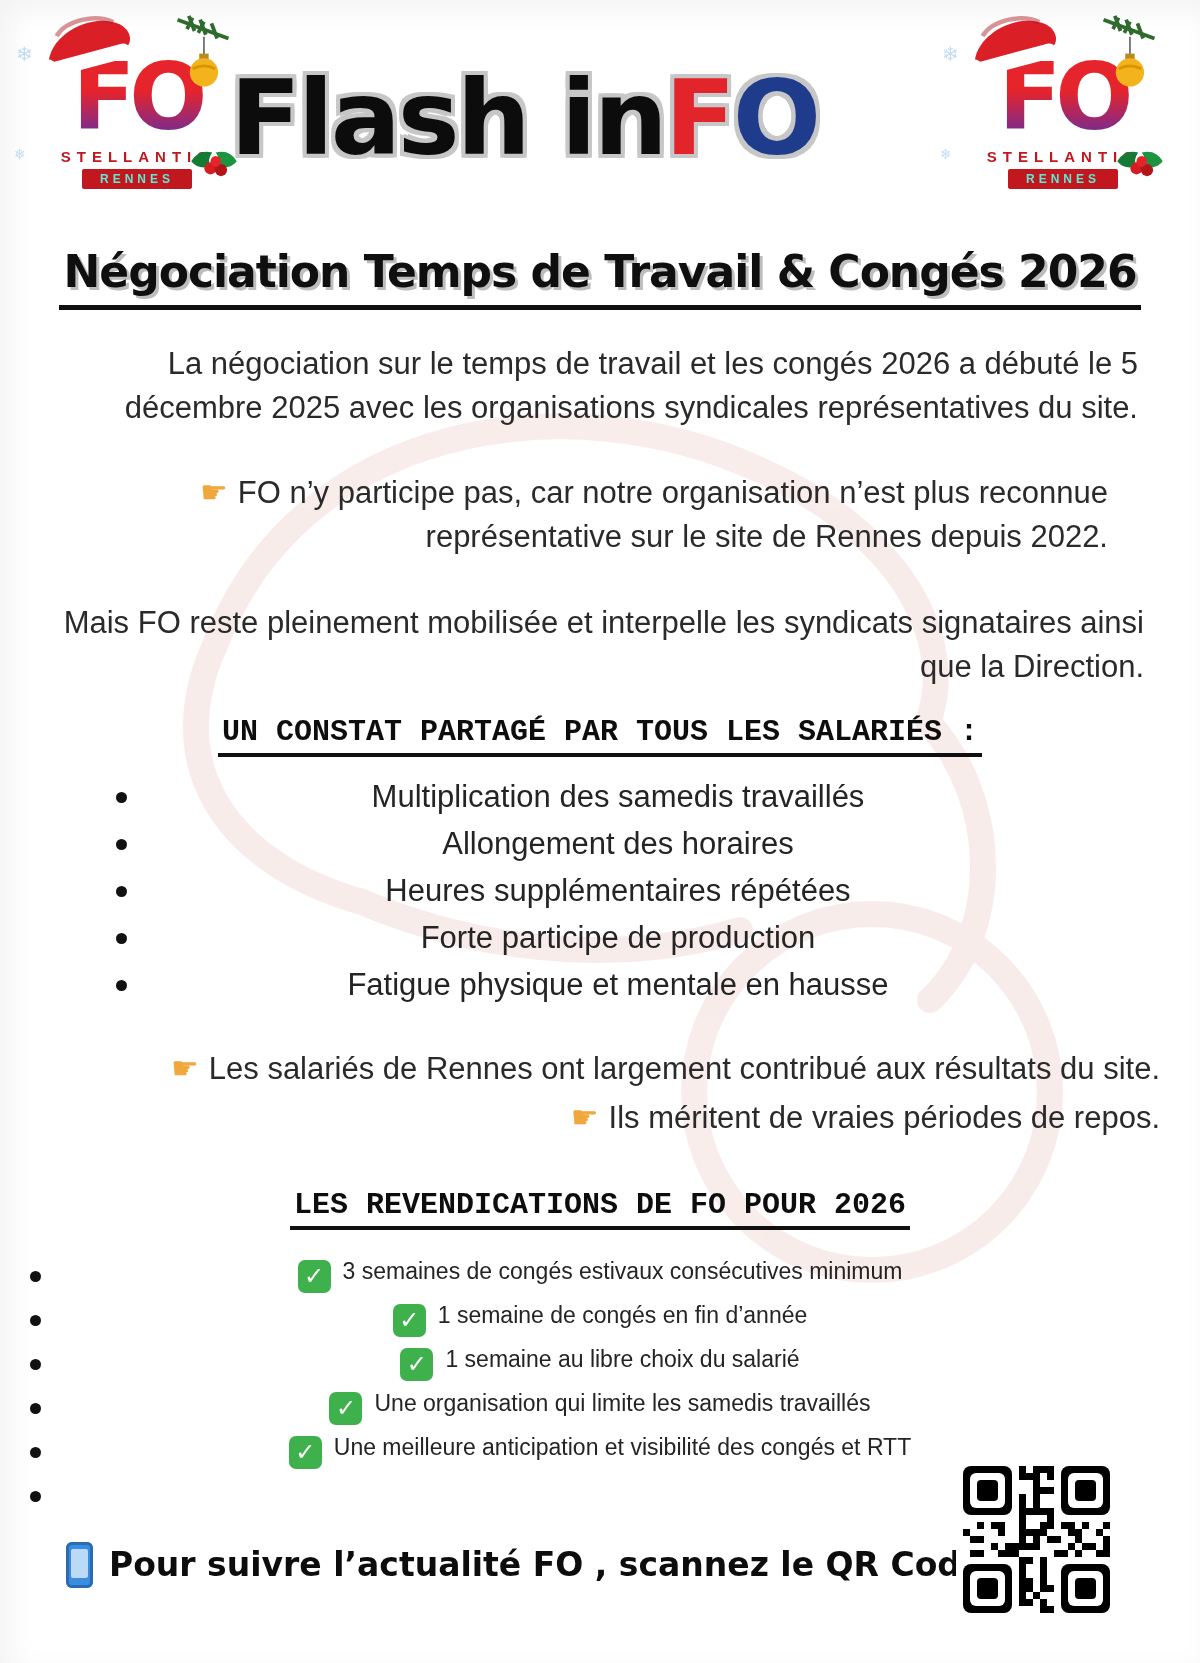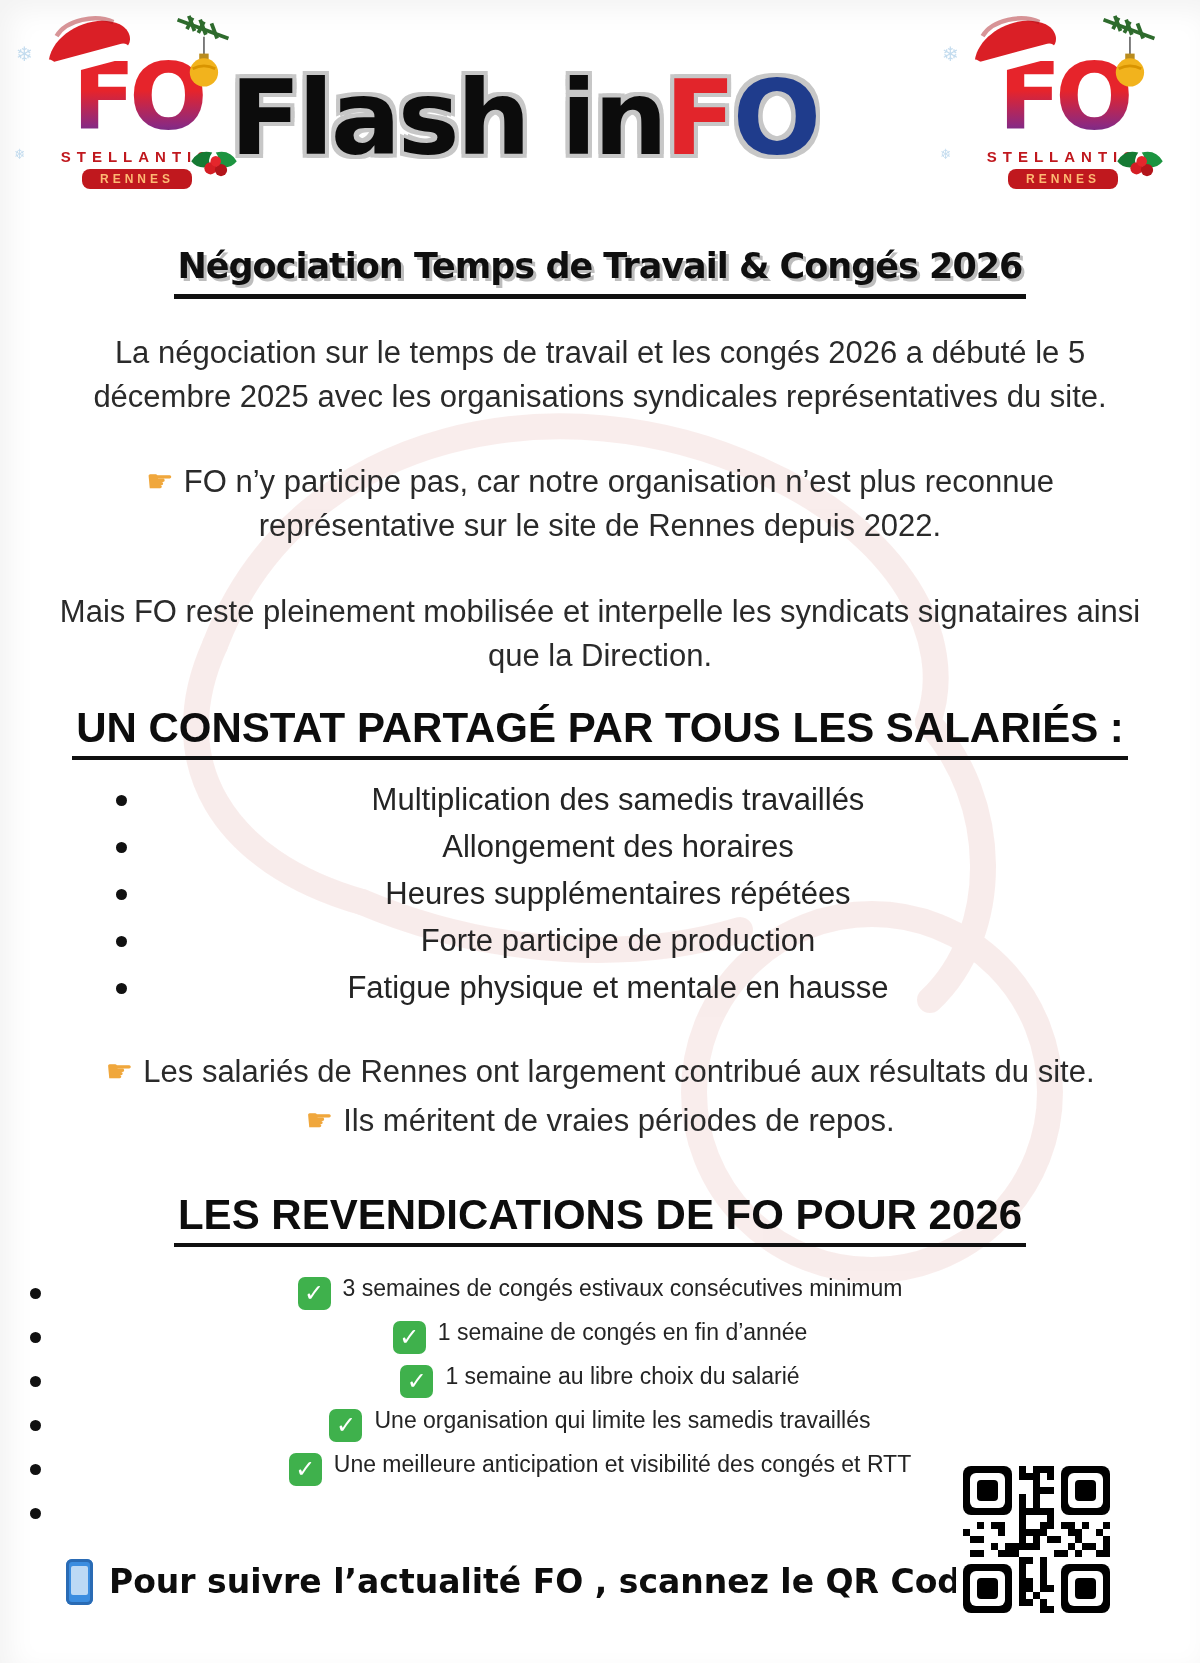--- a/index.html
+++ b/index.html
@@ -21,50 +21,50 @@
     background:linear-gradient(180deg,#e6242b 0%,#e6242b 42%,#8c2980 80%,#43318f 100%);
     -webkit-background-clip:text;background-clip:text;color:transparent;-webkit-text-fill-color:transparent;
   }
   .hat{position:absolute;top:-26px;left:-16px;width:112px;z-index:3;transform:rotate(-8deg);}
   .sprig{position:absolute;top:-22px;right:-6px;width:66px;z-index:3;}
   .holly{position:absolute;bottom:52px;right:-12px;width:56px;z-index:3;}
   .snow{position:absolute;color:#b9d6ec;opacity:.85;font-family:"DejaVu Sans",sans-serif;}
   .snow.s1{top:6px;left:-28px;font-size:20px;}
   .snow.s2{bottom:70px;left:-30px;font-size:14px;}
   .stellantis{color:#c0181e;font-size:15px;font-weight:bold;letter-spacing:6px;text-align:center;margin-top:4px;white-space:nowrap;}
-  .rennes-bar{background:#c0181e;color:#fdba74;font-size:12px;font-weight:bold;letter-spacing:4px;width:max-content;margin:4px auto 0;padding:3px 18px;border-radius:8px;}
+  .rennes-bar{background:#c0181e;color:#5eead4;font-size:12px;font-weight:bold;letter-spacing:4px;width:max-content;margin:4px auto 0;padding:3px 18px;border-radius:2px;}
 
   .main-title{
     flex:1;margin-top:30px;line-height:1;
     font-family:"DejaVu Sans",sans-serif;font-weight:bold;font-size:104px;letter-spacing:-3px;color:#0c0c0c;
     text-shadow:-4px -4px 0 #c7c7c7,4px -4px 0 #c7c7c7,-4px 4px 0 #c7c7c7,4px 4px 0 #c7c7c7,
                  0 -4px 0 #c7c7c7,0 4px 0 #c7c7c7,-4px 0 0 #c7c7c7,4px 0 0 #c7c7c7;
     white-space:nowrap;
   }
   .t-red{color:#e2252b;} .t-blue{color:#1f3c8c;}
 
   
   .headline{
     display:block;width:max-content;margin:14px auto 0;text-align:center;
-    font-family:"DejaVu Sans",sans-serif;font-weight:bold;font-size:35px;letter-spacing:-1px;color:#0f0f0f;
+    font-family:"DejaVu Sans",sans-serif;font-weight:bold;font-size:44px;letter-spacing:-1px;color:#0f0f0f;
     padding:0 4px 8px;border-bottom:5px solid #101010;text-shadow:3px 3px 0 #bdbdbd;
   }
 
   
-  .para{text-align:center;font-size:31px;line-height:1.42;color:#2a2a2a;}
+  .para{text-align:right;font-size:31px;line-height:1.42;color:#2a2a2a;}
   .intro{margin:32px 62px 0;}
   .pointed1{margin:40px 92px 0;}
   .mobilized{margin:42px 56px 0;}
   .pointed2{margin:40px 40px 0;}
   .pointed3{margin:4px 40px 0;}
   .finger{display:inline-block;margin-right:10px;font-family:"DejaVu Sans",sans-serif;}
   .finger::before{content:"\261B";color:#f0a73c;}
 
   
-  .section-heading{text-align:center;margin:26px 0 0;font-family:Liberation Sans, sans-serif;font-weight:bold;font-size:42px;color:#0d0d0d;letter-spacing:0;}
+  .section-heading{text-align:center;margin:26px 0 0;font-family:Liberation Mono, monospace;font-weight:bold;font-size:30px;color:#0d0d0d;letter-spacing:0;}
   .section-heading .u{display:inline-block;padding:0 4px 4px;border-bottom:4px solid #101010;}
   .rev-heading{margin-top:48px;}
 
   
   ul{list-style:none;margin:0;padding:0;}
   .constat-list{margin-top:20px;padding-left:36px;}
   .constat-list li{position:relative;text-align:center;font-size:31px;line-height:1.32;margin:6px 0;color:#242424;}
   .checks-list{margin-top:26px;}
   .checks-list li{position:relative;text-align:center;font-size:23px;line-height:1.35;margin:7px 0;color:#242424;}
   .checks-list li.empty{height:40px;}

